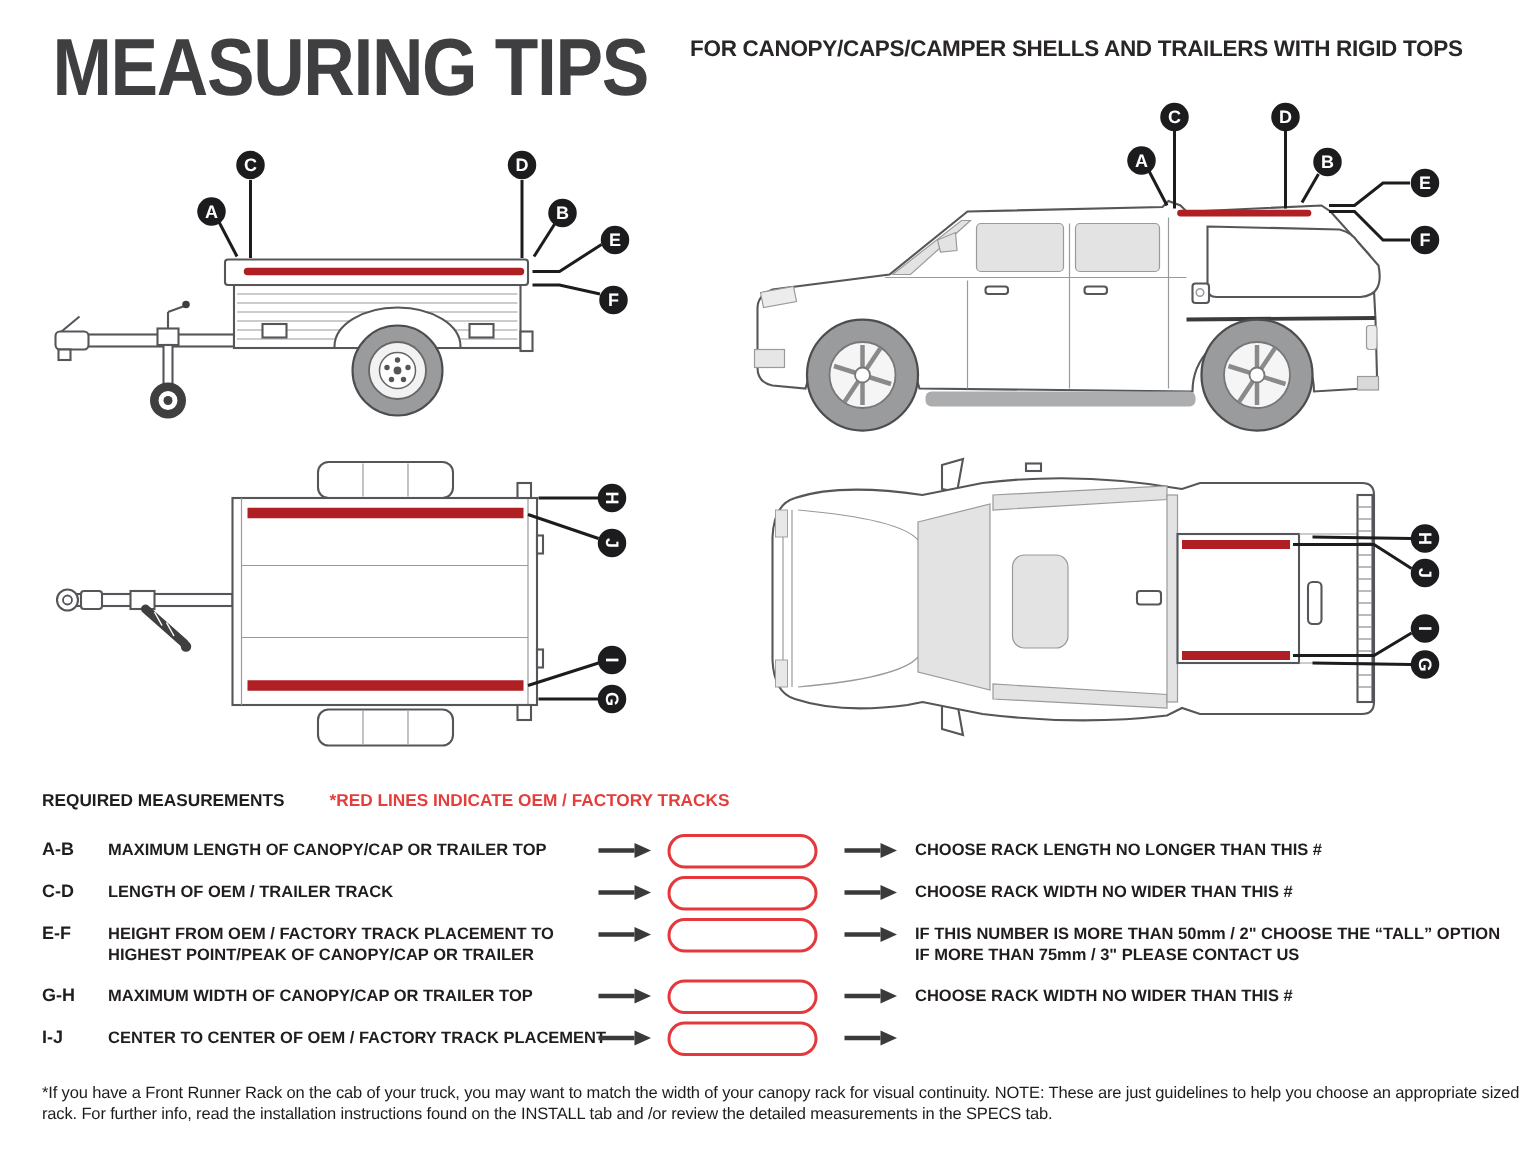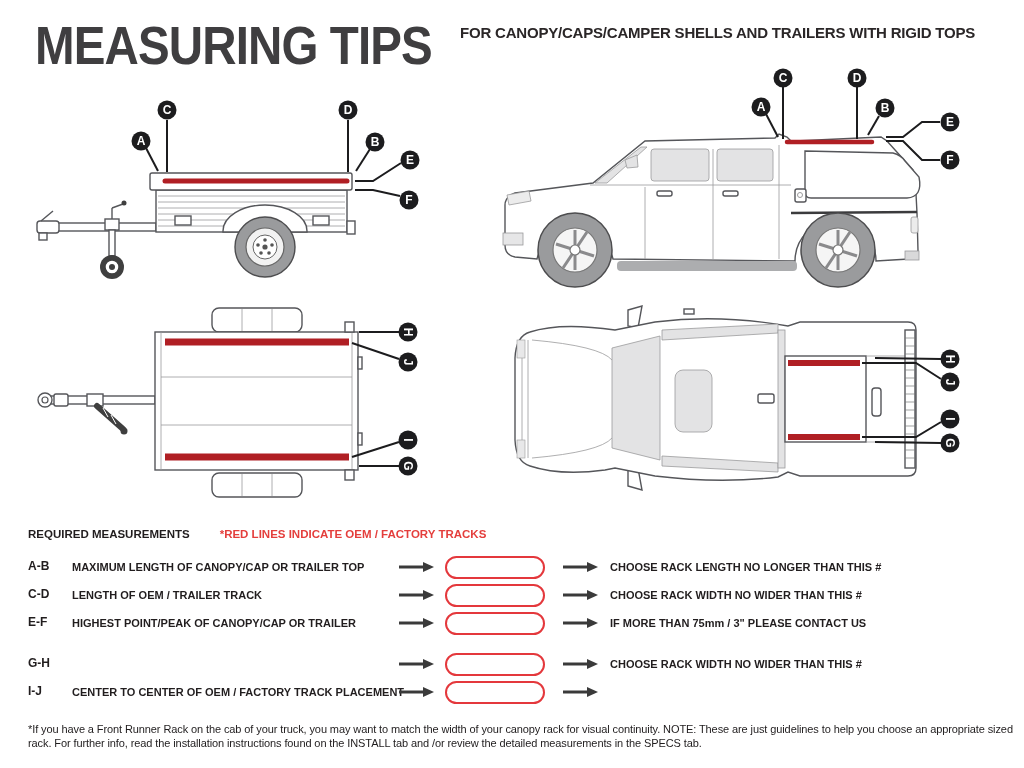--- a/index.html
+++ b/index.html
@@ -407,38 +407,41 @@
     <svg class="m-arrow2" width="36" height="12">
         <line x1="1" y1="6" x2="25" y2="6" stroke="#3A3A3A" stroke-width="3"></line>
         <polygon points="25,1 36,6 25,11" fill="#3A3A3A"></polygon>
       </svg>
     <div class="m-inst"><span>CHOOSE RACK WIDTH NO WIDER THAN THIS #</span></div>
   </div>
 
   <div class="m-row" style="top:612px;height:38px;">
     <div class="m-id">E-F</div>
     <div class="m-desc">
+      <span>HEIGHT FROM OEM / FACTORY TRACK PLACEMENT TO</span>
       <span class="l2">HIGHEST POINT/PEAK OF CANOPY/CAP OR TRAILER</span>
     </div>
     <svg class="m-arrow1" width="36" height="12">
         <line x1="1" y1="6" x2="25" y2="6" stroke="#3A3A3A" stroke-width="3"></line>
         <polygon points="25,1 36,6 25,11" fill="#3A3A3A"></polygon>
       </svg>
     <div class="m-pill"></div>
     <svg class="m-arrow2" width="36" height="12">
         <line x1="1" y1="6" x2="25" y2="6" stroke="#3A3A3A" stroke-width="3"></line>
         <polygon points="25,1 36,6 25,11" fill="#3A3A3A"></polygon>
       </svg>
     <div class="m-inst">
+      <span>IF THIS NUMBER IS MORE THAN 50mm / 2" CHOOSE THE “TALL” OPTION</span>
       <span class="l2" style="display:block;">IF MORE THAN 75mm / 3" PLEASE CONTACT US</span>
     </div>
   </div>
 
   <div class="m-row" style="top:653px;">
     <div class="m-id">G-H</div>
+    <div class="m-desc"><span>MAXIMUM  WIDTH OF CANOPY/CAP OR TRAILER TOP</span></div>
     <svg class="m-arrow1" width="36" height="12">
         <line x1="1" y1="6" x2="25" y2="6" stroke="#3A3A3A" stroke-width="3"></line>
         <polygon points="25,1 36,6 25,11" fill="#3A3A3A"></polygon>
       </svg>
     <div class="m-pill"></div>
     <svg class="m-arrow2" width="36" height="12">
         <line x1="1" y1="6" x2="25" y2="6" stroke="#3A3A3A" stroke-width="3"></line>
         <polygon points="25,1 36,6 25,11" fill="#3A3A3A"></polygon>
       </svg>
     <div class="m-inst"><span>CHOOSE RACK WIDTH NO WIDER THAN THIS #</span></div>

